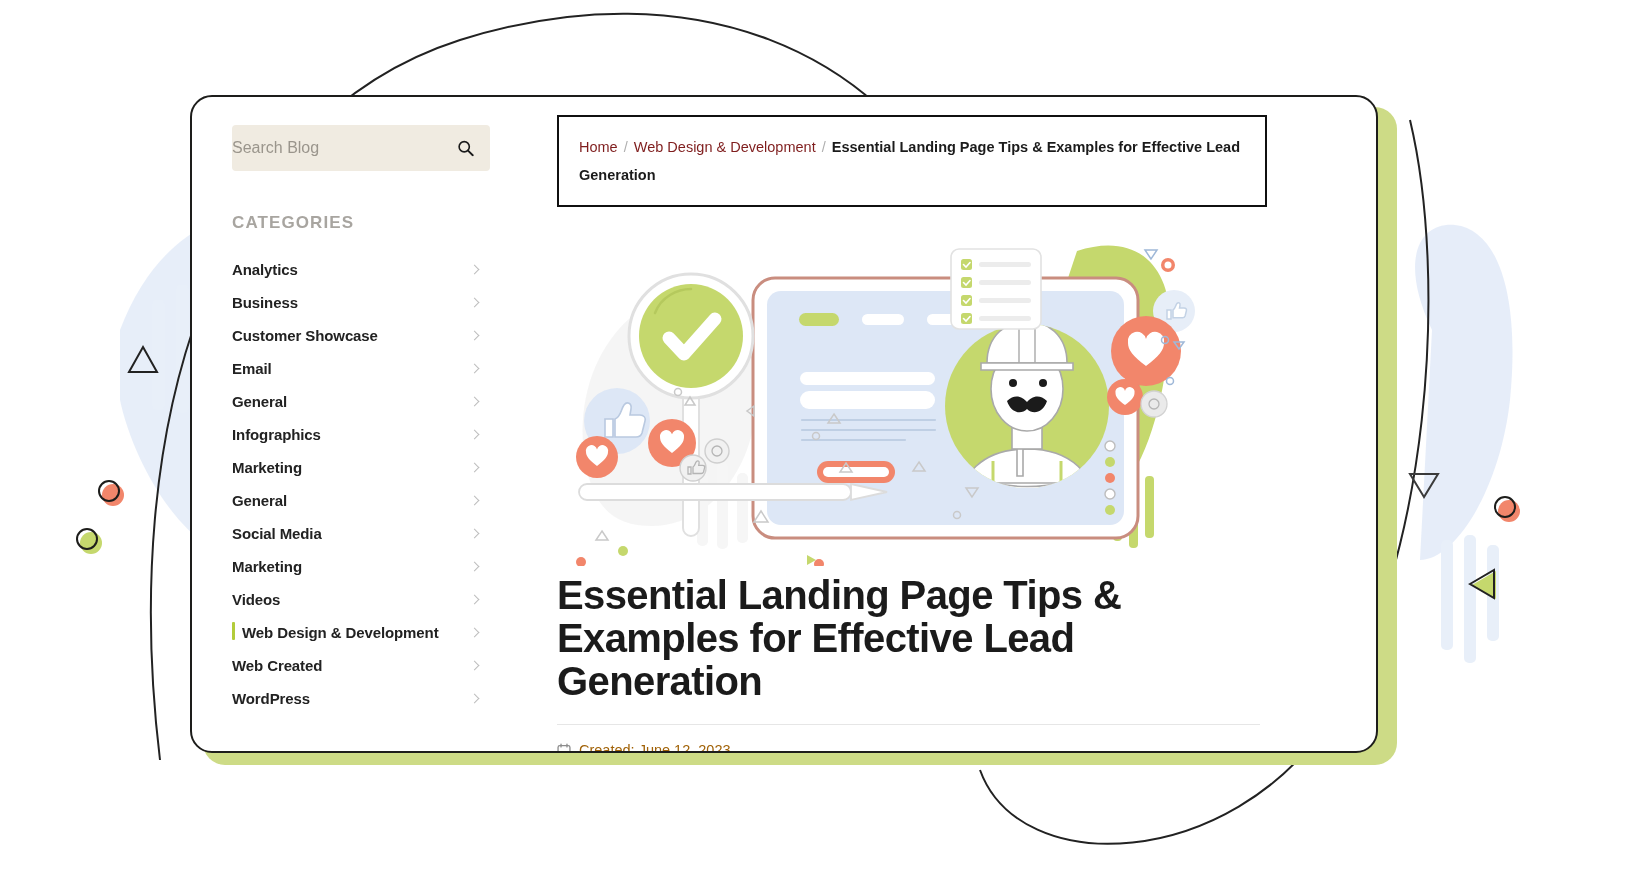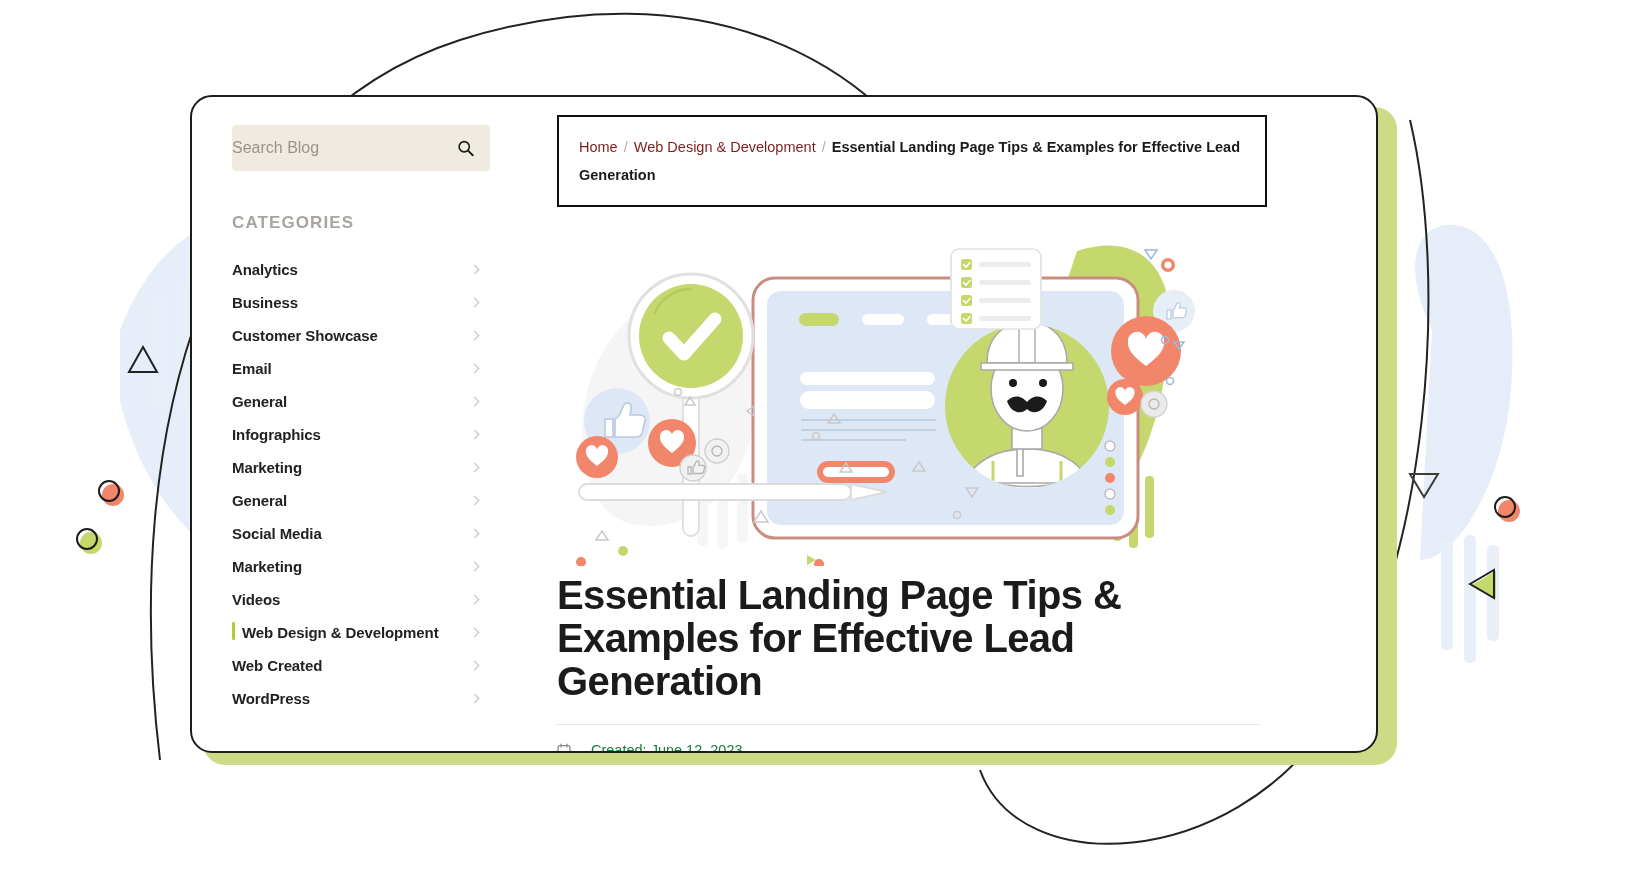--- a/index.html
+++ b/index.html
@@ -135,22 +135,22 @@
     color: #1b1b1b;
     width: 700px;
   }
   .title-rule {
     margin-top: 22px;
     width: 703px; height: 1px;
     background: #e6e6e6;
   }
   .meta {
     margin-top: 17px;
-    display: flex; align-items: center; gap: 20px;
-    font-size: 14.5px; color: #15803d;
+    display: flex; align-items: center; gap: 8px;
+    font-size: 14.5px; color: #a16207;
   }
   .cal-icon { width: 14px; height: 15px; }
 </style>
 </head>
 <body>
 
 <div class="stage">
 
   <div class="bg-layer">
     <svg class="bg-svg" viewBox="0 0 1641 893">

